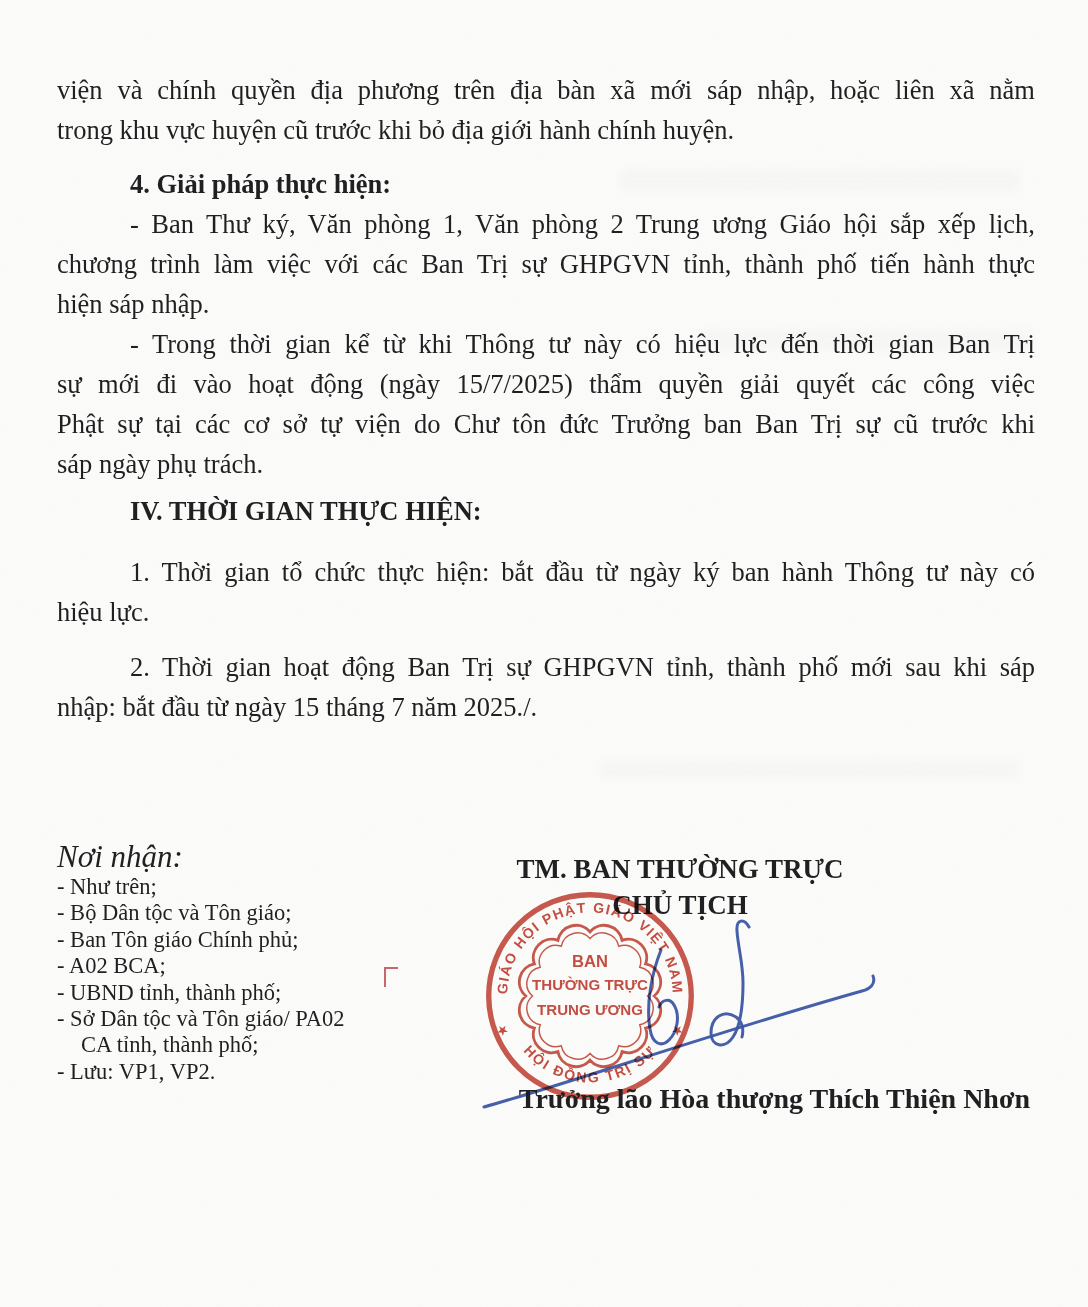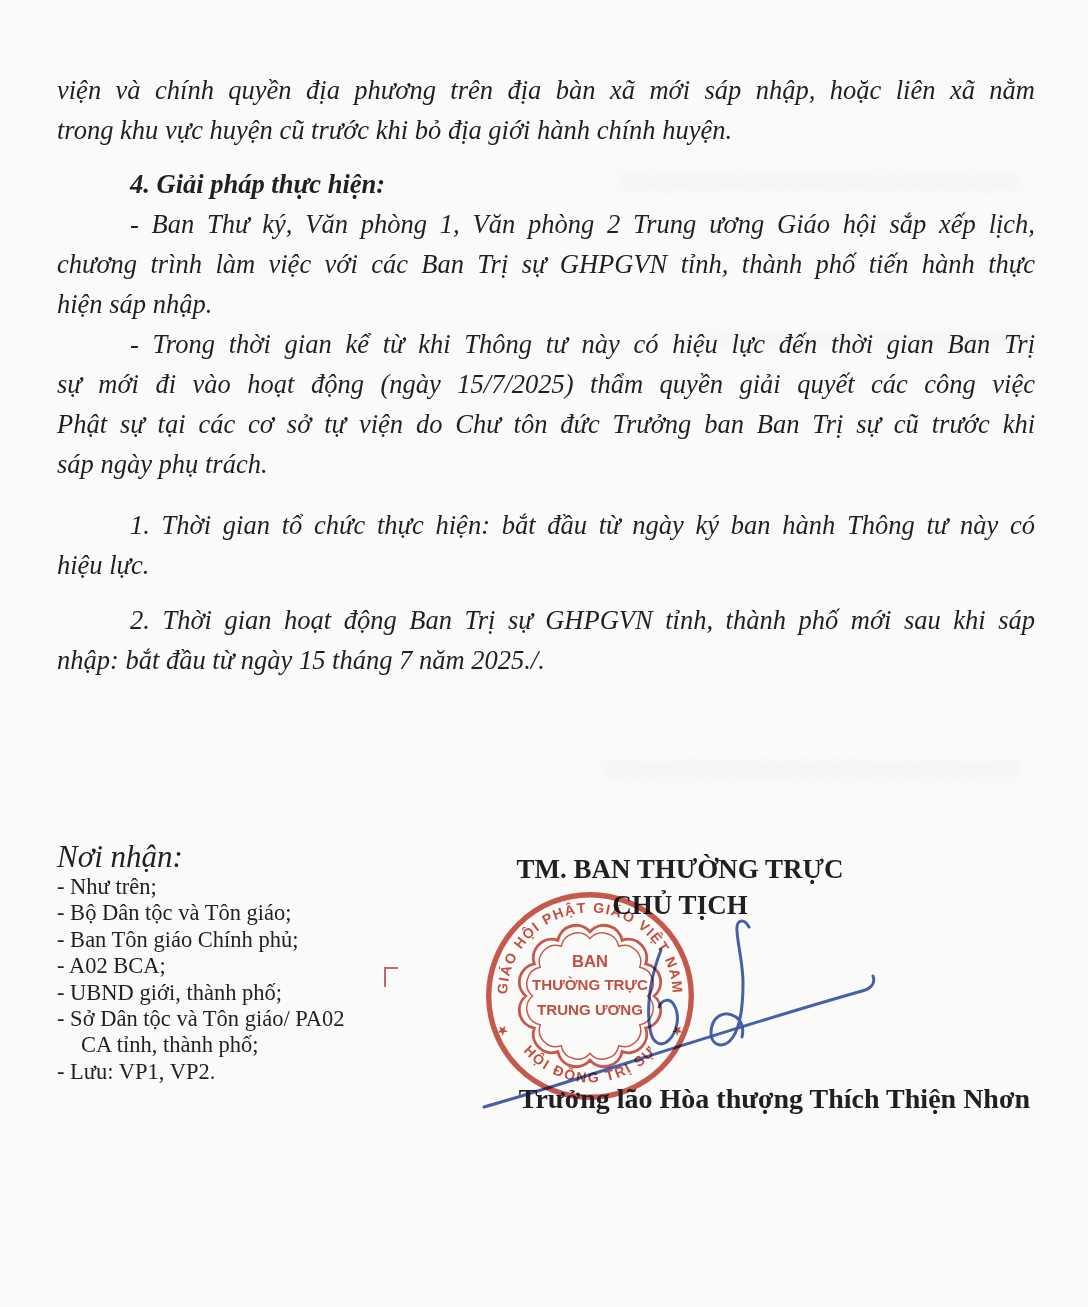--- a/index.html
+++ b/index.html
@@ -2,21 +2,21 @@
 <html><head>
 <meta charset="utf-8">
 <style>
   html,body{margin:0;padding:0;}
   body{
     width:1088px;height:1307px;position:relative;overflow:hidden;
     background:#fcfcfa;color:#1c1c1e;
     font-family:"Liberation Serif", serif;
   }
   .main{position:absolute;left:57px;top:70px;width:978px;font-size:26.5px;}
-  .ln{line-height:40px;min-height:40px;font-style:italic;}
+  .ln{line-height:40px;min-height:40px;}
   .j{text-align:justify;text-align-last:justify;}
   .ind{padding-left:73px;}
   .bold{font-weight:bold;}
   .para{margin:0;}
   .recipients{position:absolute;left:57px;top:839px;width:360px;font-size:22.5px;}
   .rcpt-title{font-weight:normal;font-style:italic;font-size:31px;line-height:35px;min-height:35px;}
   .rcpt-item{line-height:26.4px;}
   .rcpt-cont{padding-left:24px;}
   .sig-head{position:absolute;left:460px;top:839px;width:440px;text-align:center;
             font-weight:bold;font-size:27px;}
@@ -51,37 +51,40 @@
     <div class="ln j ind">- Ban Thư ký, Văn phòng 1, Văn phòng 2 Trung ương Giáo hội sắp xếp lịch,</div>
     <div class="ln j">chương trình làm việc với các Ban Trị sự GHPGVN tỉnh, thành phố tiến hành thực</div>
     <div class="ln">hiện sáp nhập.</div>
   </div>
   <div class="para" style="margin-top:0">
     <div class="ln j ind">- Trong thời gian kể từ khi Thông tư này có hiệu lực đến thời gian Ban Trị</div>
     <div class="ln j">sự mới đi vào hoạt động (ngày 15/7/2025) thẩm quyền giải quyết các công việc</div>
     <div class="ln j">Phật sự tại các cơ sở tự viện do Chư tôn đức Trưởng ban Ban Trị sự cũ trước khi</div>
     <div class="ln">sáp ngày phụ trách.</div>
   </div>
+  <div class="para" style="margin-top:7px">
+    <div class="ln ind bold">IV. THỜI GIAN THỰC HIỆN:</div>
+  </div>
   <div class="para" style="margin-top:21px">
     <div class="ln j ind">1. Thời gian tổ chức thực hiện: bắt đầu từ ngày ký ban hành Thông tư này có</div>
     <div class="ln">hiệu lực.</div>
   </div>
   <div class="para" style="margin-top:15px">
     <div class="ln j ind">2. Thời gian hoạt động Ban Trị sự GHPGVN tỉnh, thành phố mới sau khi sáp</div>
     <div class="ln">nhập: bắt đầu từ ngày 15 tháng 7 năm 2025./.</div>
   </div>
 </div>
 
 <div class="recipients">
   <div class="rcpt-title">Nơi nhận:</div>
   <div class="rcpt-item">- Như trên;</div>
   <div class="rcpt-item">- Bộ Dân tộc và Tôn giáo;</div>
   <div class="rcpt-item">- Ban Tôn giáo Chính phủ;</div>
   <div class="rcpt-item">- A02 BCA;</div>
-  <div class="rcpt-item">- UBND giới, thành phố;</div>
+  <div class="rcpt-item">- UBND tỉnh, thành phố;</div>
   <div class="rcpt-item">- Sở Dân tộc và Tôn giáo/ PA02</div>
   <div class="rcpt-item rcpt-cont">CA tỉnh, thành phố;</div>
   <div class="rcpt-item">- Lưu: VP1, VP2.</div>
 </div>
 
 <div class="sig-head">
   <div class="l1">TM. BAN THƯỜNG TRỰC</div>
   <div class="l2">CHỦ TỊCH</div>
 </div>
 

